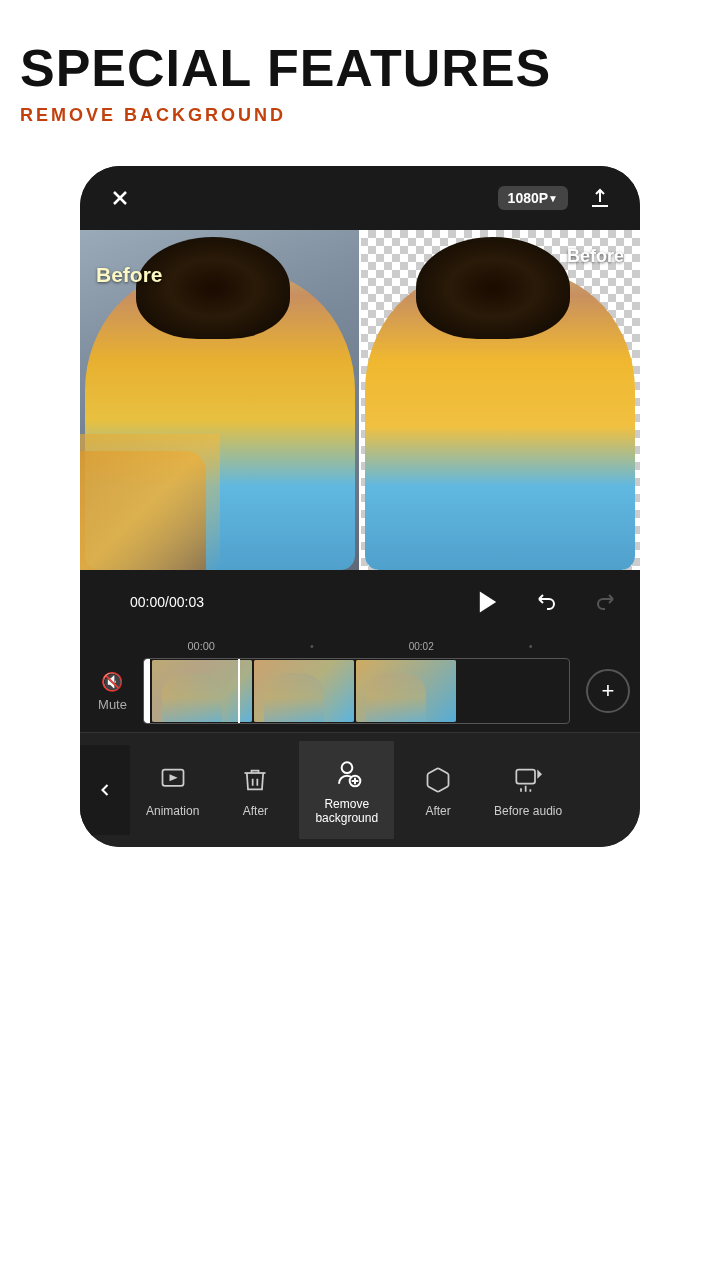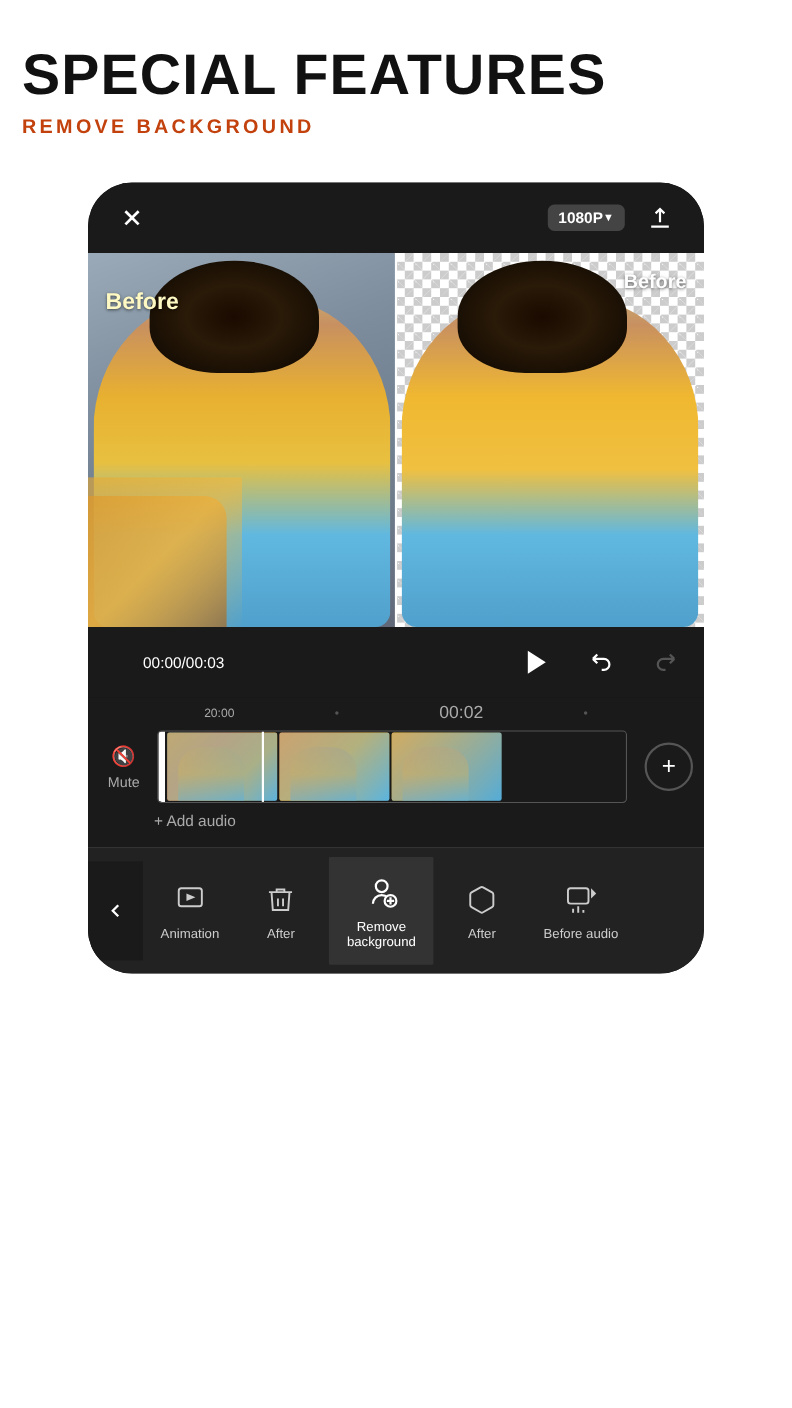--- a/index.html
+++ b/index.html
@@ -454,23 +454,23 @@
         <svg width="24" height="24" viewBox="0 0 24 24" fill="none" stroke="#555" stroke-width="2">
           <path d="M21 9l-4-4M21 9l-4 4M21 9H11a5 5 0 0 0 0 10h2"></path>
         </svg>
       </div>
     </div>
   </div>
 
   <div class="timeline-section">
 
     <div class="timeline-ruler">
-      <span style="color:#aaa;font-size:11px;">20:00</span>
+      <span style="color:#aaa;font-size:11px;">00:00</span>
       <span style="color:#555;">•</span>
-      <span style="color:#aaa;font-size:16px;">00:02</span>
+      <span style="color:#aaa;font-size:10px;">00:02</span>
       <span style="color:#555;">•</span>
     </div>
 
     <div class="timeline-track">
       <div class="mute-btn">
         <span class="mute-icon">🔇</span>
         <span class="mute-label">Mute</span>
       </div>
 
       <div class="clip-wrapper" style="position:relative;flex:1;display:flex;align-items:center;gap:2px;border:1px solid #555;border-radius:4px;overflow:hidden;">
@@ -486,23 +486,20 @@
         <div class="clip-thumb clip-thumb-3" style="width:100px;height:62px;border-radius:2px;position:relative;overflow:hidden;">
           <div style="position:absolute;bottom:0;left:10%;width:60%;height:80%;background:linear-gradient(180deg,#c8a060,#f0b030,#5ab0d8);border-radius:40% 40% 0 0;opacity:0.9;"></div>
         </div>
 
         <div style="position:absolute;left:94px;top:0;width:2px;height:100%;background:#fff;z-index:5;"></div>
       </div>
 
       <div class="add-btn">+</div>
     </div>
 
-    <div class="add-audio">
-      <span>+ Add audio</span>
-    </div>
   </div>
 
   <div class="bottom-toolbar">
     <div class="back-btn">
       <svg width="20" height="20" viewBox="0 0 24 24" fill="none" stroke="white" stroke-width="2.5">
         <polyline points="15,18 9,12 15,6"></polyline>
       </svg>
     </div>
 
     <div class="toolbar-items">

